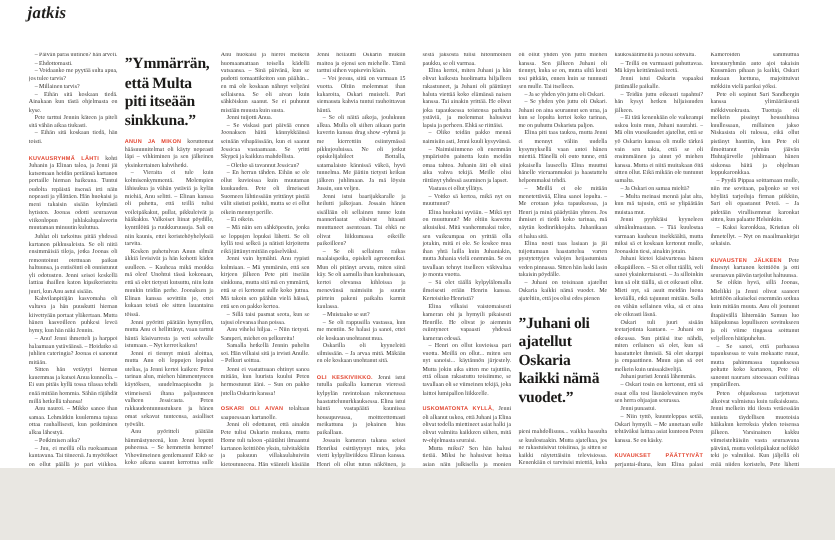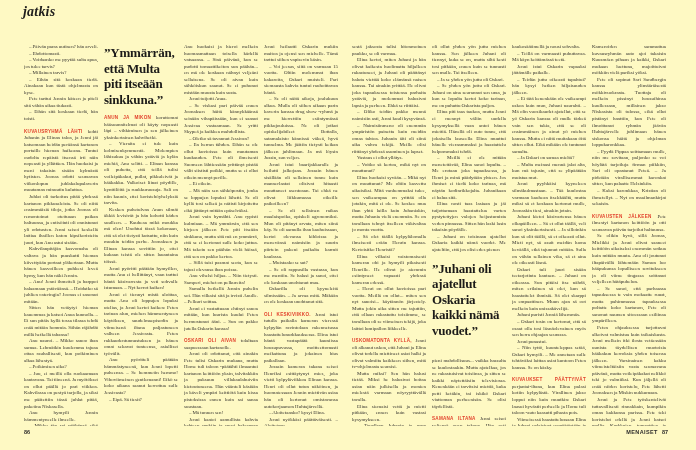--- a/index.html
+++ b/index.html
@@ -1,16 +1,16 @@
 <!DOCTYPE html>
 <html><head>
 <meta charset="utf-8">
 <style>
   html,body{margin:0;padding:0;background:#e9e7e2;}
-  #spread{position:relative;width:696px;height:450px;background:#fef9c3;overflow:hidden;
+  #spread{position:relative;width:696px;height:390px;background:#ffffff;overflow:hidden;
           font-family:"Liberation Serif",serif;color:#35332f;}
   .kicker{position:absolute;left:23px;top:4px;font-style:italic;font-weight:600;
           font-size:14px;color:#1f1e1c;letter-spacing:.2px;}
   .col{position:absolute;top:44px;width:74px;height:382px;overflow:hidden;
        font-size:5px;line-height:6.55px;text-align:justify;
        -webkit-hyphens:none;hyphens:none;word-spacing:-0.2px;}
   .c-l1{left:24px;} .c-l2{left:104px;} .c-l3{left:184px;} .c-l4{left:264px;}
   .c-r1{left:352px;} .c-r2{left:432px;} .c-r3{left:512px;} .c-r4{left:592px;}
   .para{margin:0;text-indent:5px;}
   .noindent{text-indent:0;}

